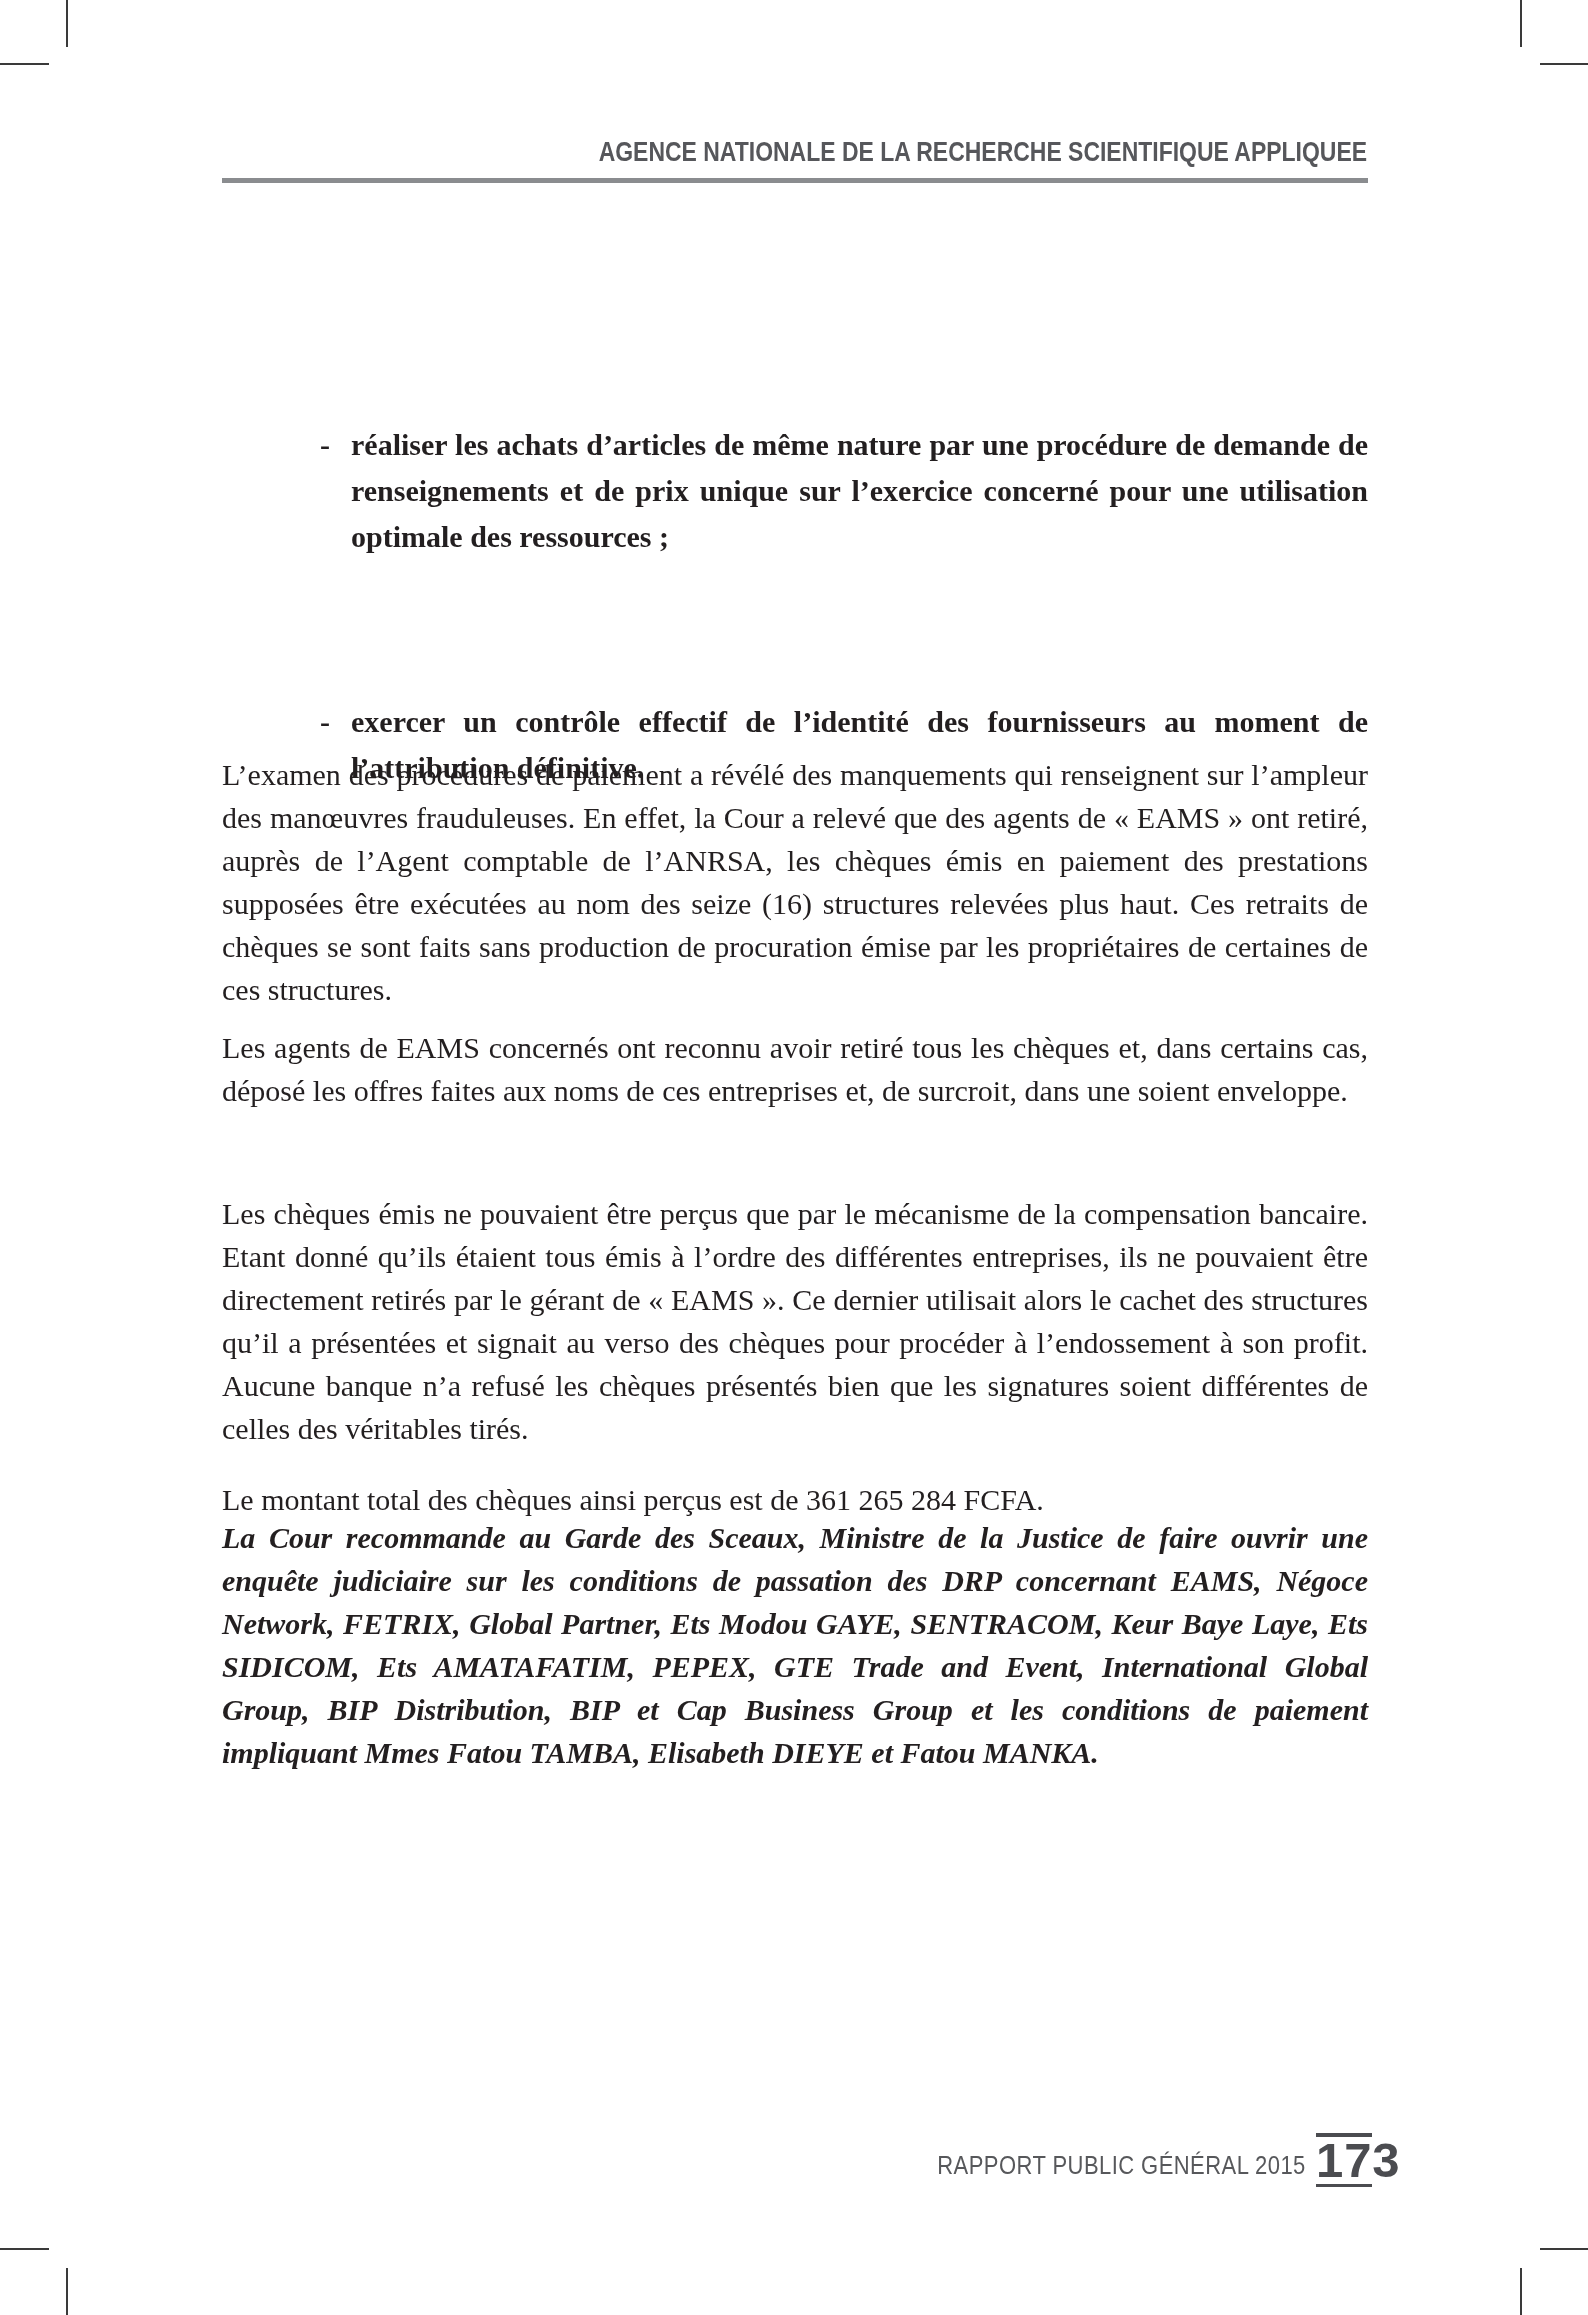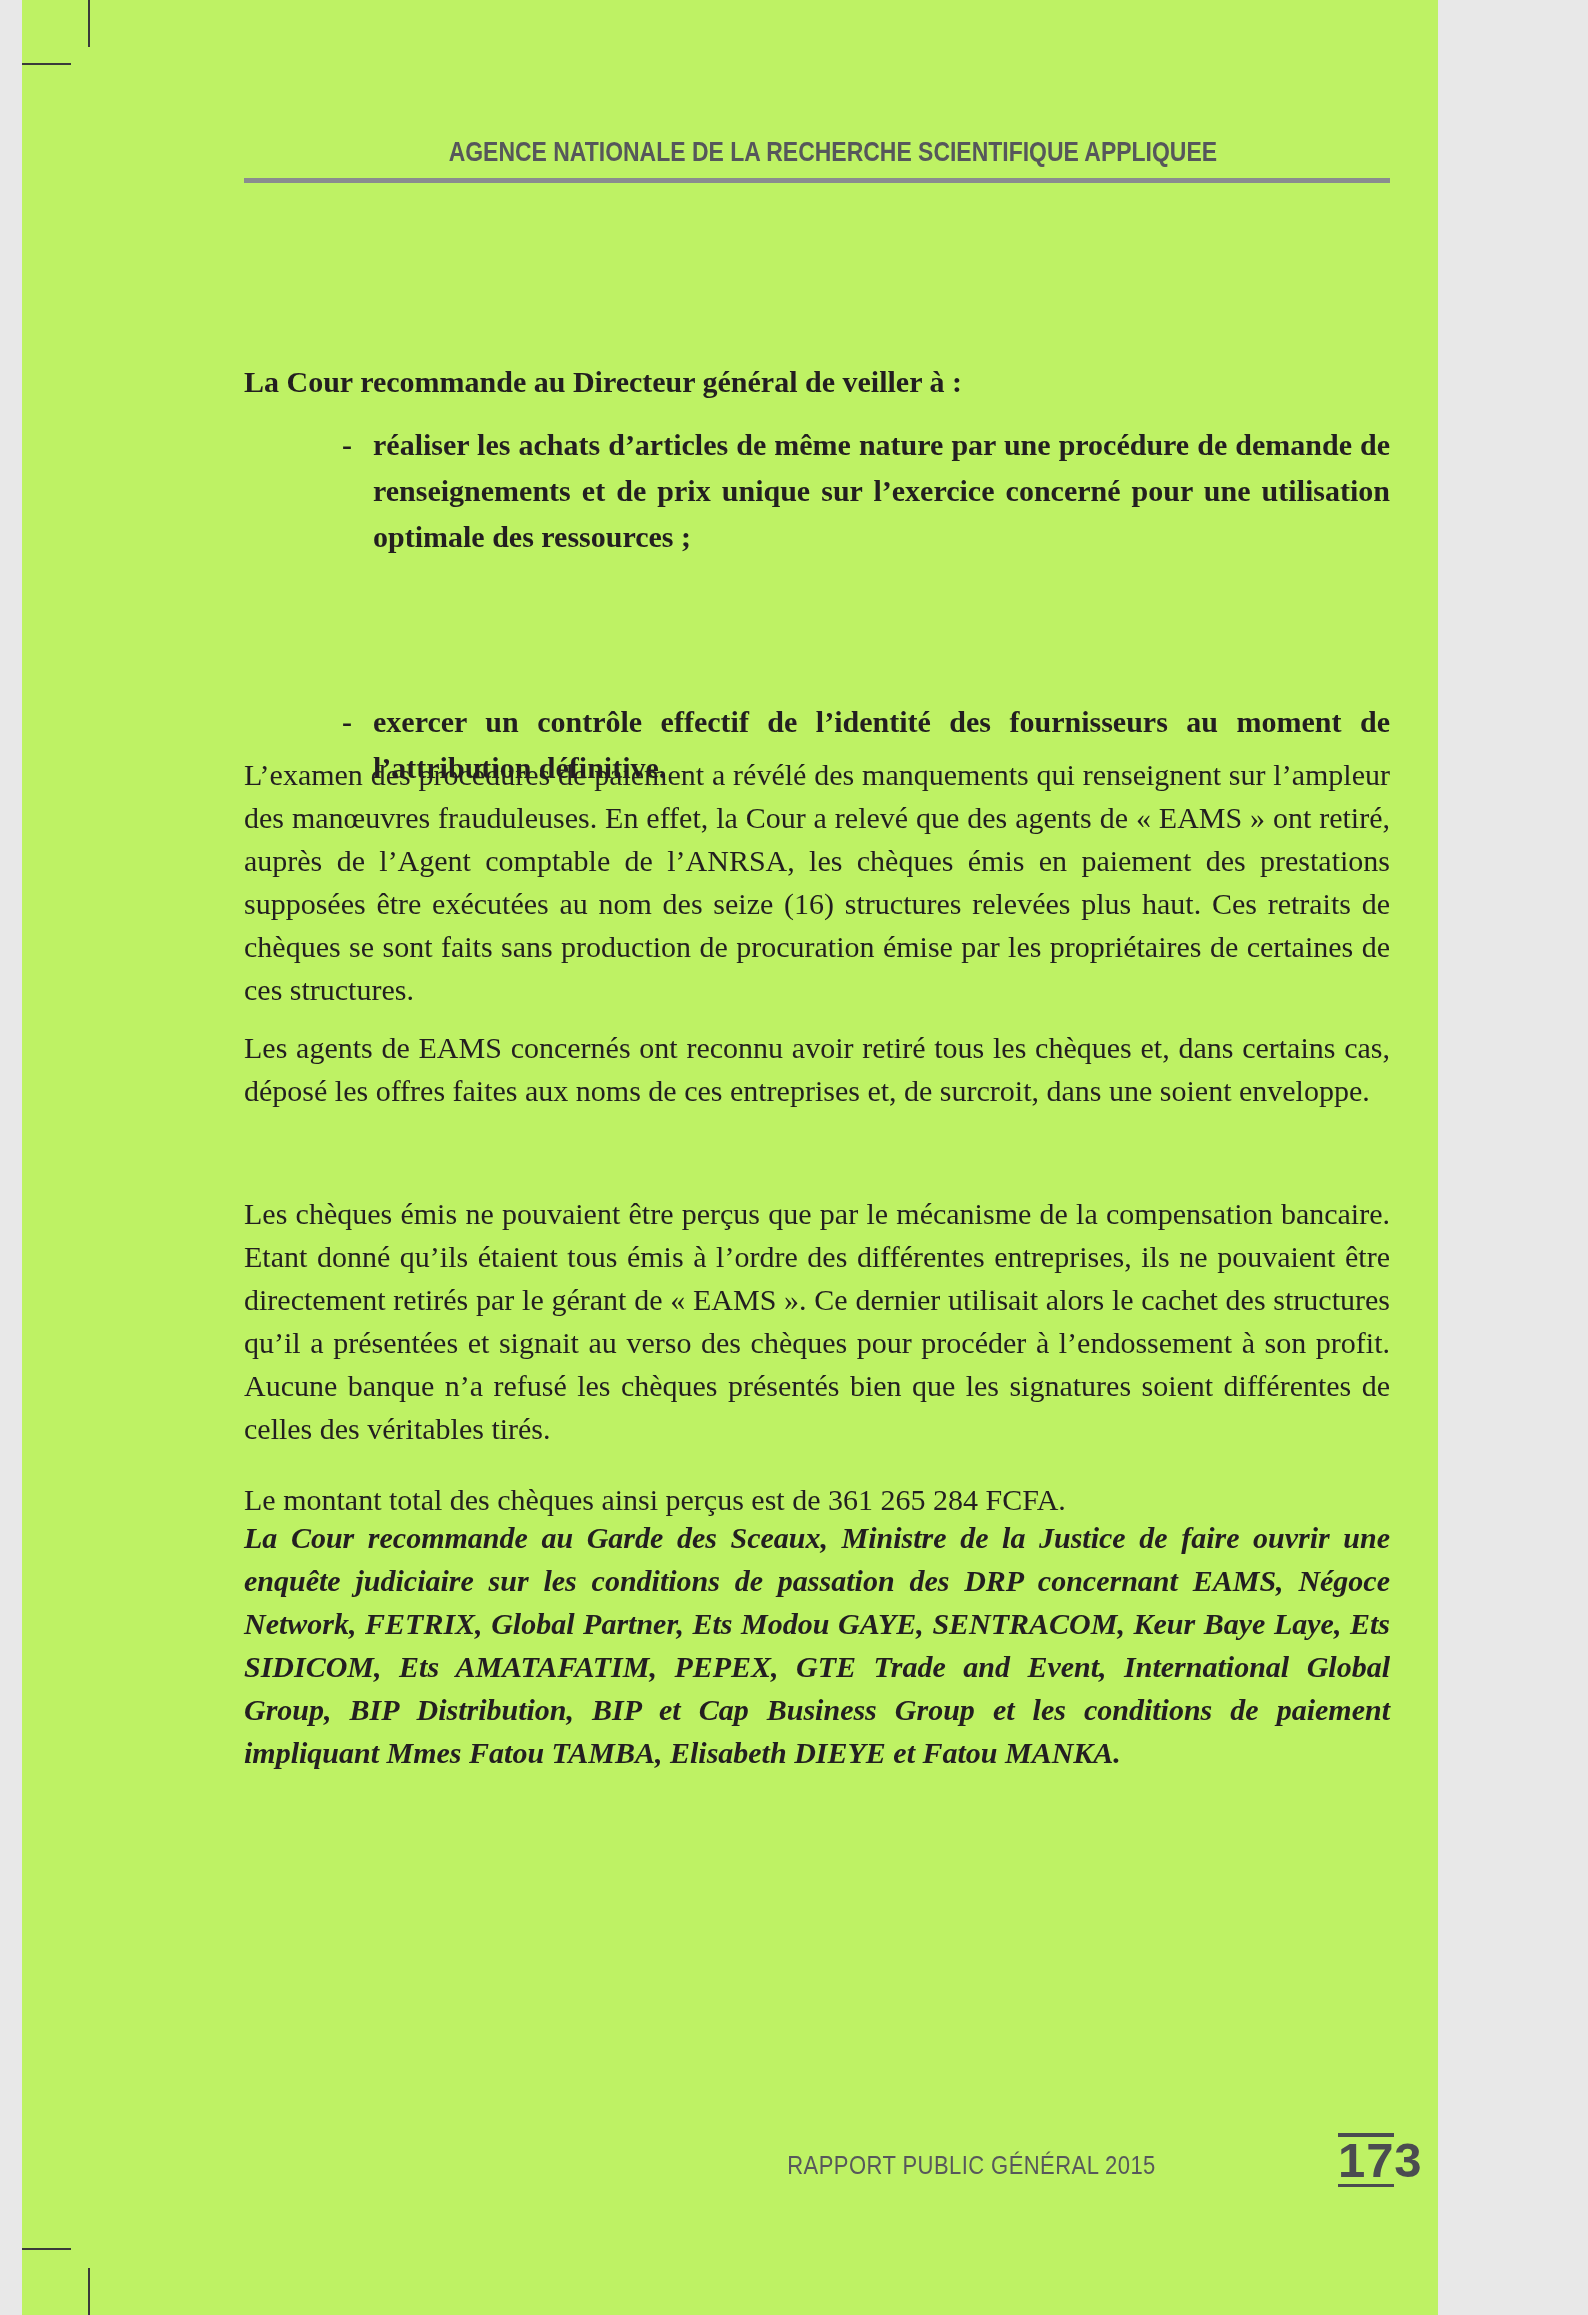--- a/index.html
+++ b/index.html
@@ -1,24 +1,23 @@
 <!DOCTYPE html>
 <html style="font-size:14.5px"><head>
 <meta charset="utf-8">
 <style>
   html, body { margin: 0; padding: 0; background: #e8e8e8; }
   .page {
     position: relative;
-    width: 1416px;
+    width: 1588px;
     height: 2316px;
-    background: #bef264;
+    background: #ffffff;
     overflow: hidden;
     font-family: "Liberation Serif", serif;
     color: #231f20;
-    margin-left: 22px;
   }
 
   
   .crop { position: absolute; background: #3a3a3a; }
   .crop.v { width: 1.8px; height: 47px; }
   .crop.h { width: 49px; height: 1.8px; }
   .crop.v-tl { left: 66px;   top: 0; }
   .crop.h-tl { left: 0;      top: 63px; }
   .crop.v-tr { left: 1520px; top: 0; }
   .crop.h-tr { left: 1540px; top: 63px; }
@@ -129,21 +128,20 @@
   <div class="crop h h-tr"></div>
   <div class="crop h h-bl"></div>
   <div class="crop v v-bl"></div>
   <div class="crop h h-br"></div>
   <div class="crop v v-br"></div>
 
   <div class="header-title">AGENCE NATIONALE DE LA RECHERCHE SCIENTIFIQUE APPLIQUEE</div>
   <div class="header-rule"></div>
 
 
-  <div class="block intro">La Cour recommande au Directeur général de veiller à :</div>
 
   <div class="block bullet b1">
     <span class="dash">-</span>
     <span>réaliser les achats d’articles de même nature par une procédure de demande de renseignements et de prix unique sur l’exercice concerné pour une utilisation optimale des ressources ;</span>
   </div>
 
   <div class="block bullet b2">
     <span class="dash">-</span>
     <span>exercer un contrôle effectif de l’identité des fournisseurs au moment de l’attribution définitive.</span>
   </div>

